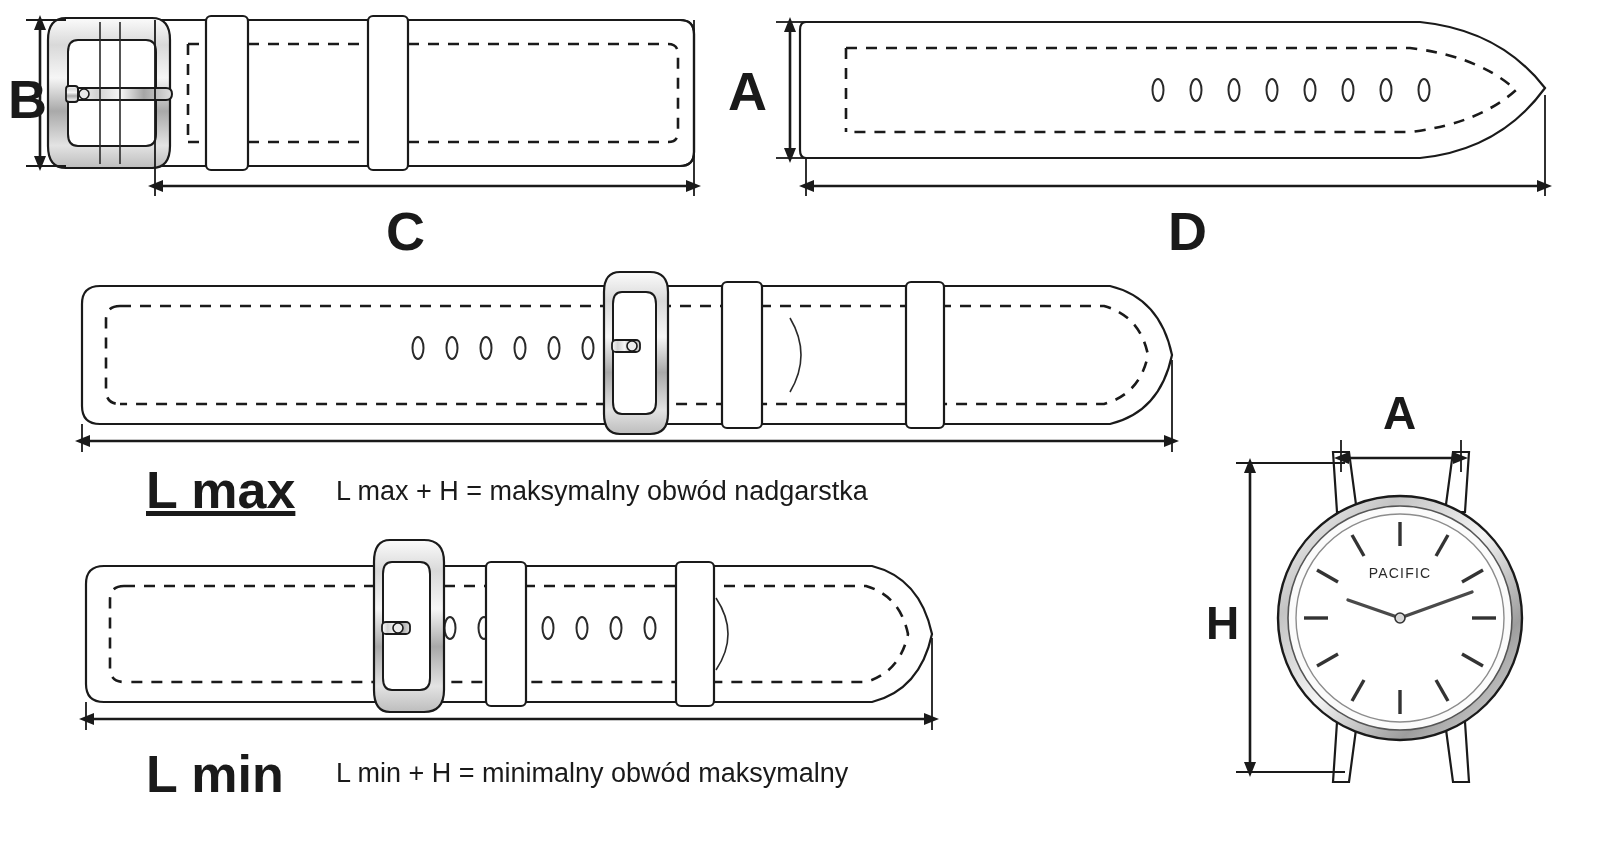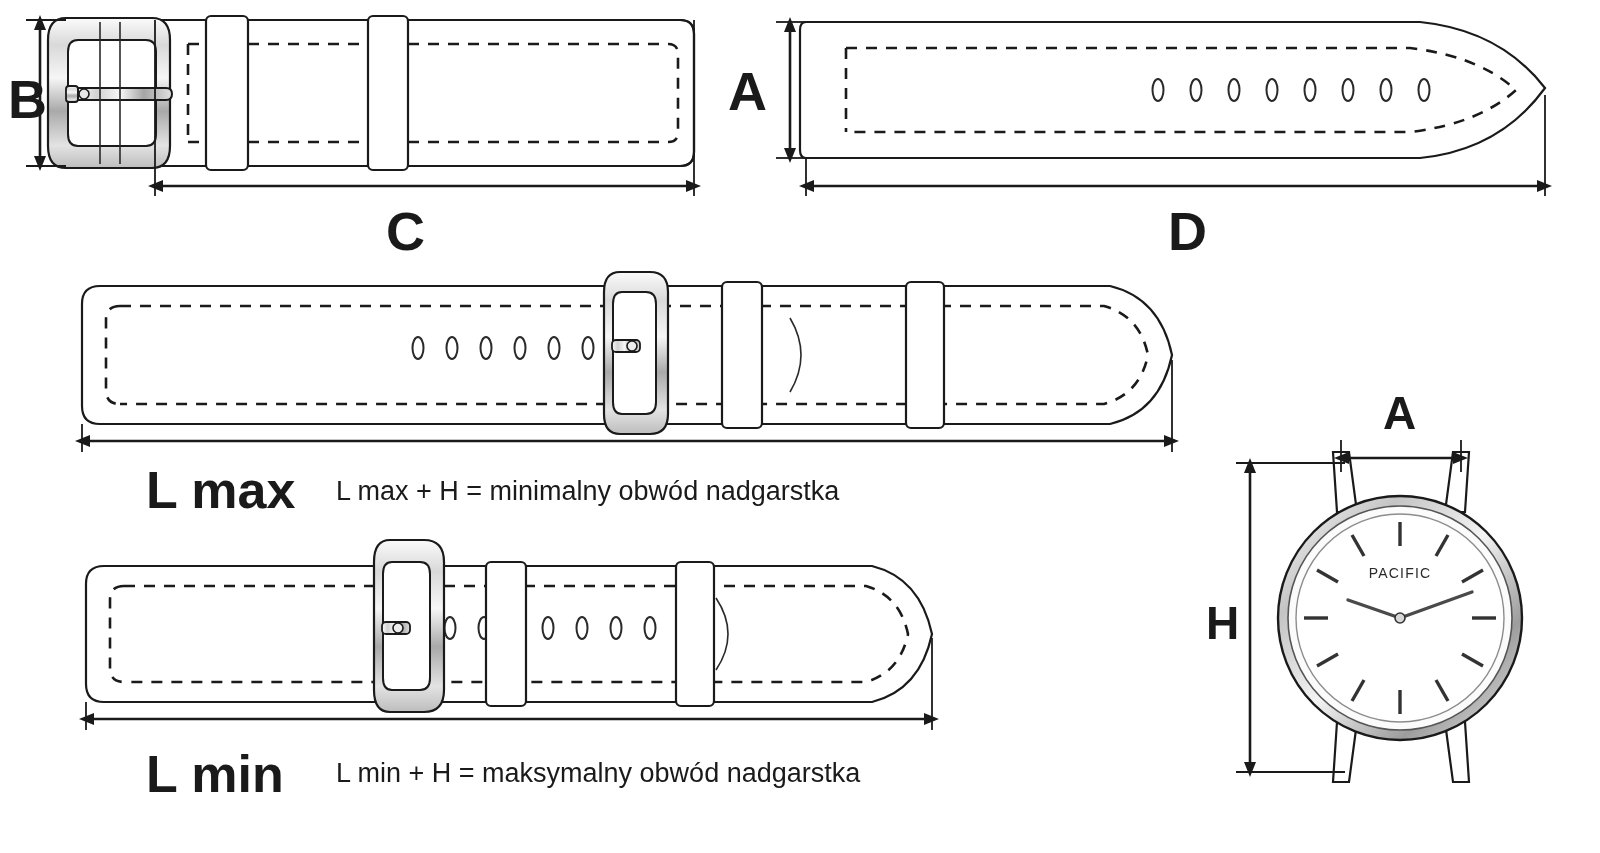--- a/index.html
+++ b/index.html
@@ -292,25 +292,25 @@
   </svg>
 
   <div class="label huge" style="left:8px; top:72px;">B</div>
 
   <div class="label huge" style="left:386px; top:204px;">C</div>
 
   <div class="label huge" style="left:728px; top:64px;">A</div>
 
   <div class="label huge" style="left:1168px; top:204px;">D</div>
 
-  <div class="label" style="left:146px; top:464px; font-size:52px;">L max</div>
-
-  <div class="caption" style="left:336px; top:478px;">L max + H  = minimalny obwód nadgarstka</div>
+  <div class="label" style="left:146px; top:464px; font-size:52px;text-decoration:underline;">L max</div>
+
+  <div class="caption" style="left:336px; top:478px;">L max + H  = maksymalny obwód nadgarstka</div>
 
   <div class="label" style="left:146px; top:748px; font-size:52px;text-align:right;">L min</div>
 
-  <div class="caption" style="left:336px; top:760px;">L min + H  = maksymalny obwód nadgarstka</div>
+  <div class="caption" style="left:336px; top:760px;">L min + H  = minimalny obwód maksymalny</div>
 
   <div class="label big" style="left:1383px; top:390px;">A</div>
 
   <div class="label big" style="left:1206px; top:600px;">H</div>
 
 </div>
 
 </body></html>

